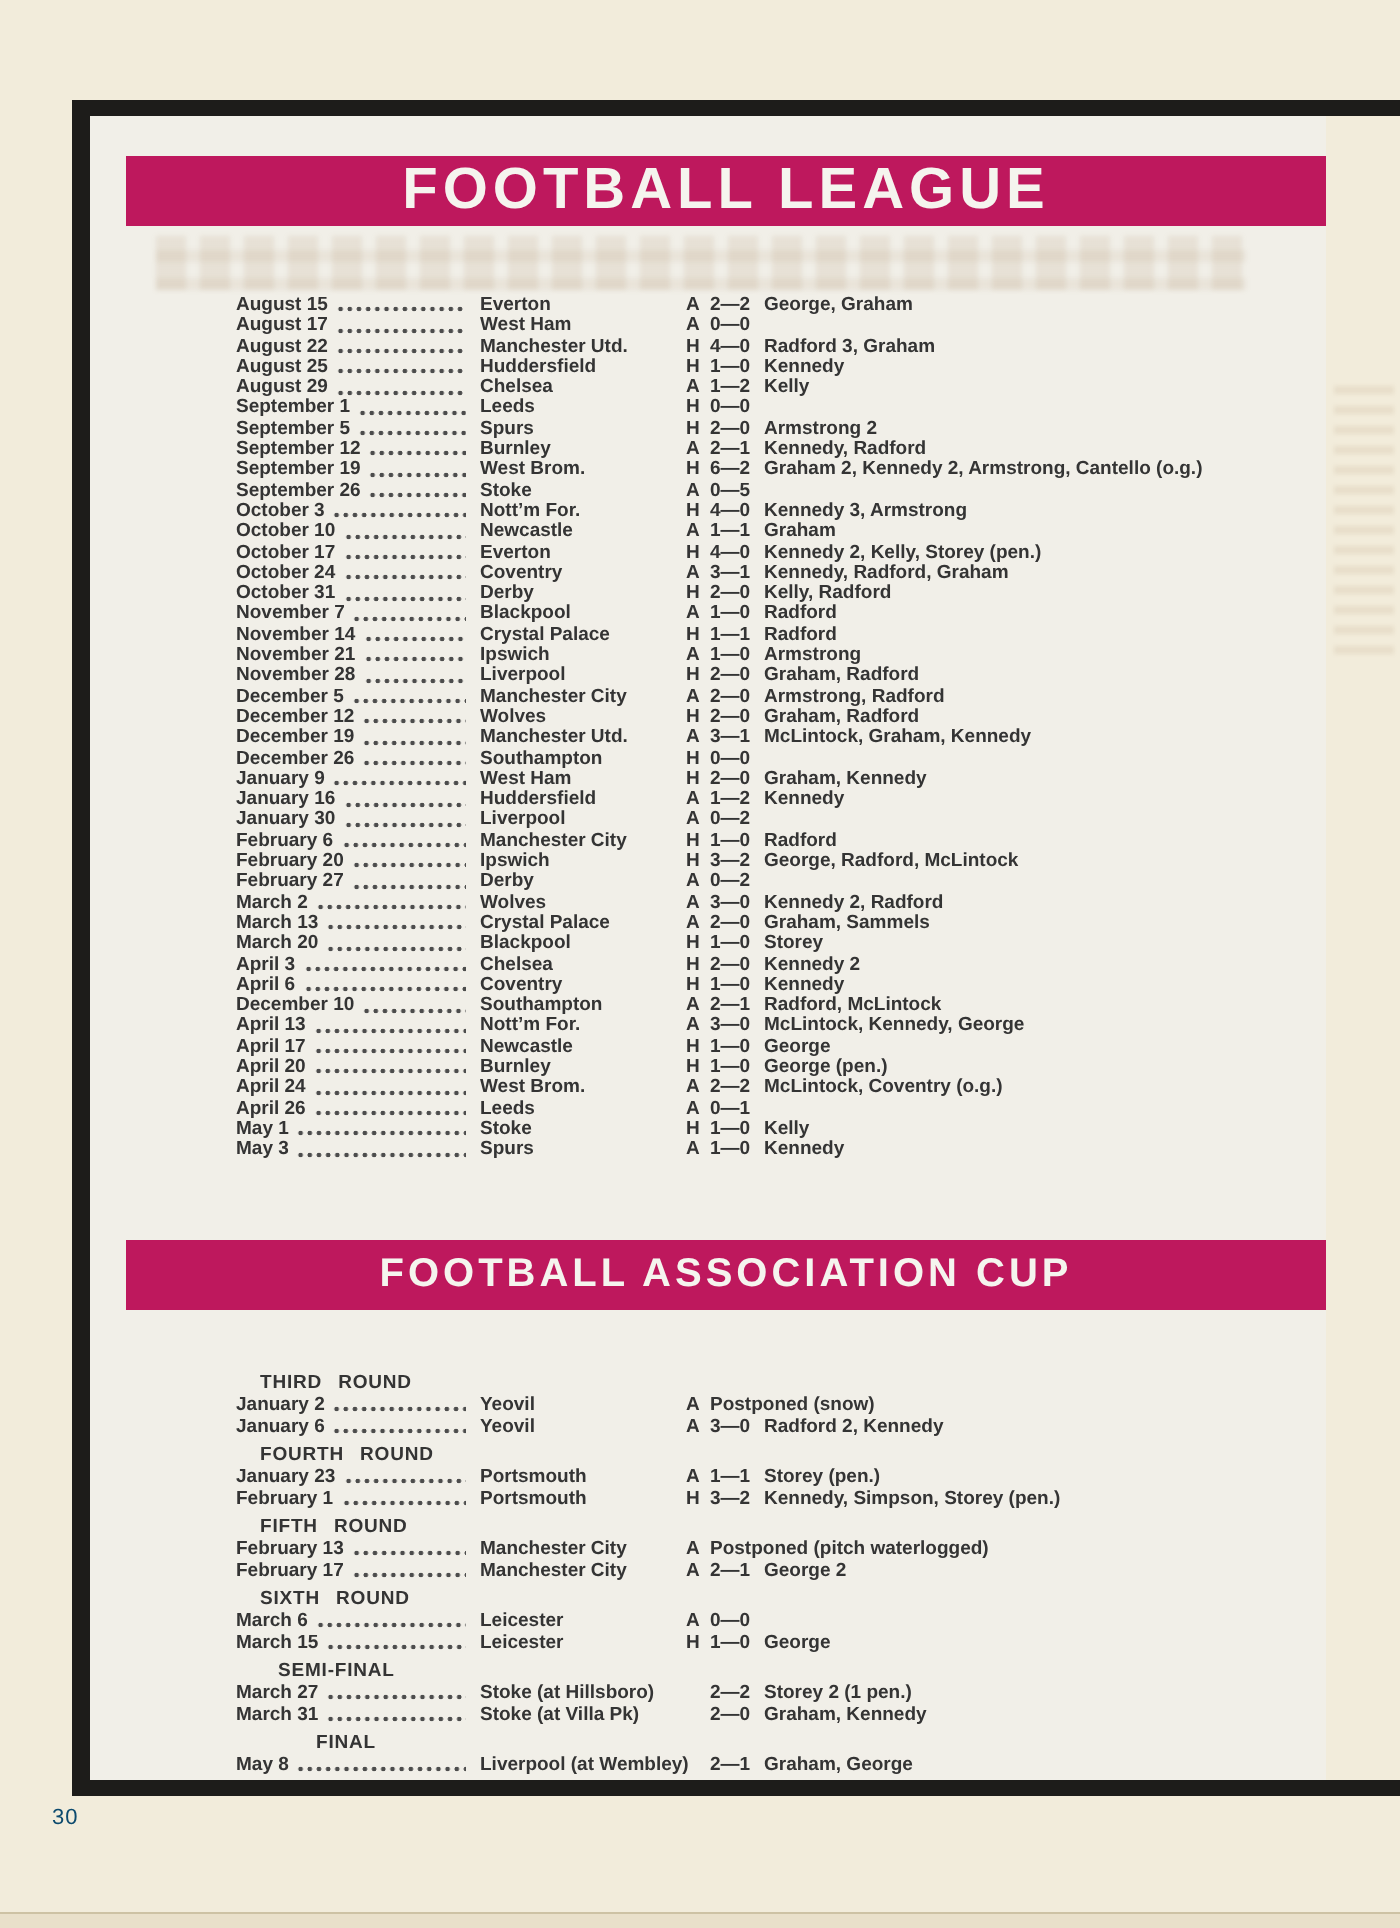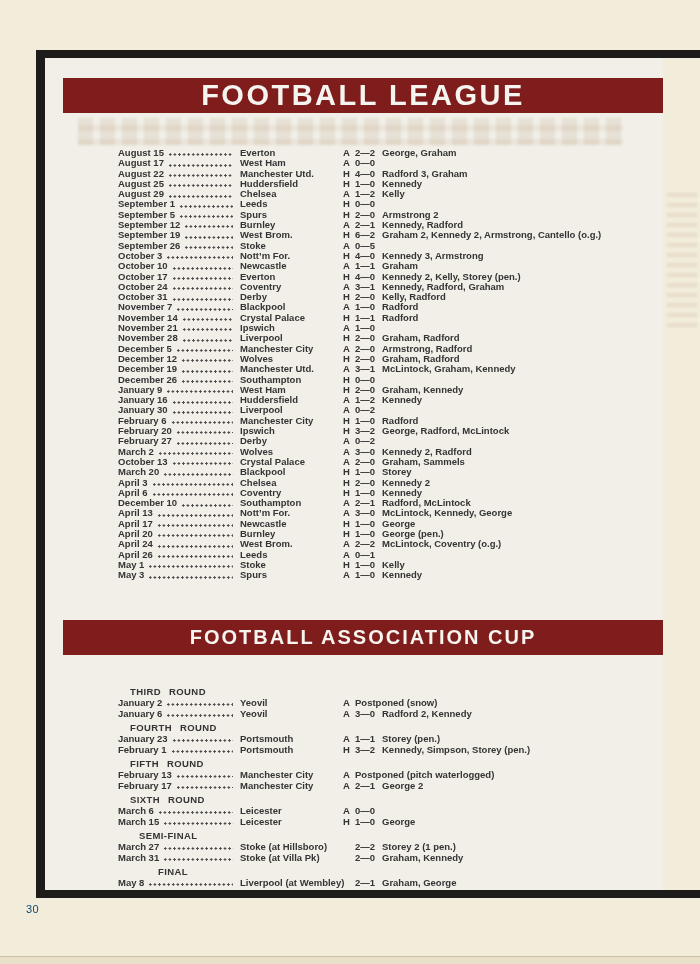--- a/index.html
+++ b/index.html
@@ -9,21 +9,21 @@
     font-family:"Liberation Sans","DejaVu Sans",sans-serif;
   }
   
   .frame-top{position:absolute;left:36px;top:50px;width:664px;height:8px;background:#1d1c1a;}
   .frame-left{position:absolute;left:36px;top:50px;width:9px;height:848px;background:#1d1c1a;}
   .frame-bottom{position:absolute;left:36px;top:890px;width:664px;height:8px;background:#1d1c1a;}
   
   .panel{position:absolute;left:45px;top:58px;width:618px;height:832px;background:#f1efe8;}
   
   .banner{
-    position:absolute;left:18px;right:0;height:35px;background:#7f1d1d;
+    position:absolute;left:18px;right:0;height:35px;background:#be185d;
     color:#f5f4ee;font-weight:bold;text-align:center;letter-spacing:2.5px;
     line-height:35px;white-space:nowrap;
   }
   #league-banner{top:20px;font-size:29px;}
   #cup-banner{top:562px;font-size:20px;letter-spacing:2px;}
   
   .fixtures{position:absolute;left:0;right:16px;font-size:9.5px;font-weight:bold;color:#343434;}
   #league-rows{top:90px;}
   #cup-rows{top:628px;}
   .row{
@@ -245,20 +245,21 @@
         <span class="scorers">Radford</span>
       </div>
       <div class="row">
         <span class="date-cell">
           <span class="date">November 21</span>
           <span class="dots"></span>
         </span>
         <span class="opp">Ipswich</span>
         <span class="venue">A</span>
         <span class="score">1—0</span>
+        <span class="scorers">Armstrong</span>
       </div>
       <div class="row">
         <span class="date-cell">
           <span class="date">November 28</span>
           <span class="dots"></span>
         </span>
         <span class="opp">Liverpool</span>
         <span class="venue">H</span>
         <span class="score">2—0</span>
         <span class="scorers">Graham, Radford</span>
@@ -368,21 +369,21 @@
           <span class="date">March 2</span>
           <span class="dots"></span>
         </span>
         <span class="opp">Wolves</span>
         <span class="venue">A</span>
         <span class="score">3—0</span>
         <span class="scorers">Kennedy 2, Radford</span>
       </div>
       <div class="row">
         <span class="date-cell">
-          <span class="date">October 13</span>
+          <span class="date">March 13</span>
           <span class="dots"></span>
         </span>
         <span class="opp">Crystal Palace</span>
         <span class="venue">A</span>
         <span class="score">2—0</span>
         <span class="scorers">Graham, Sammels</span>
       </div>
       <div class="row">
         <span class="date-cell">
           <span class="date">March 20</span>

